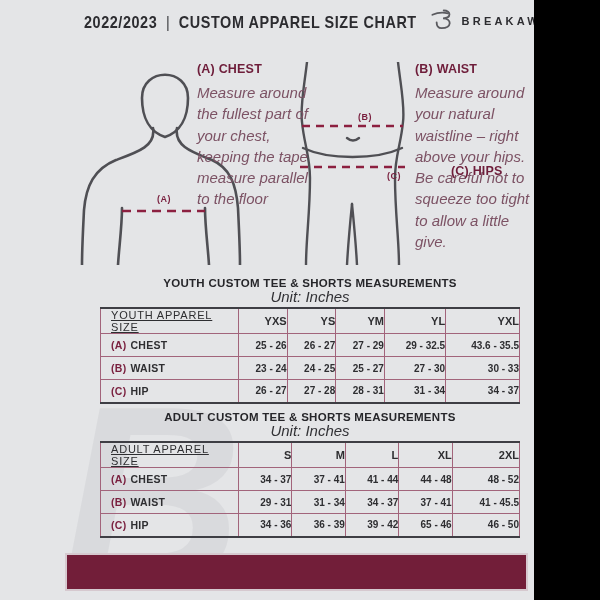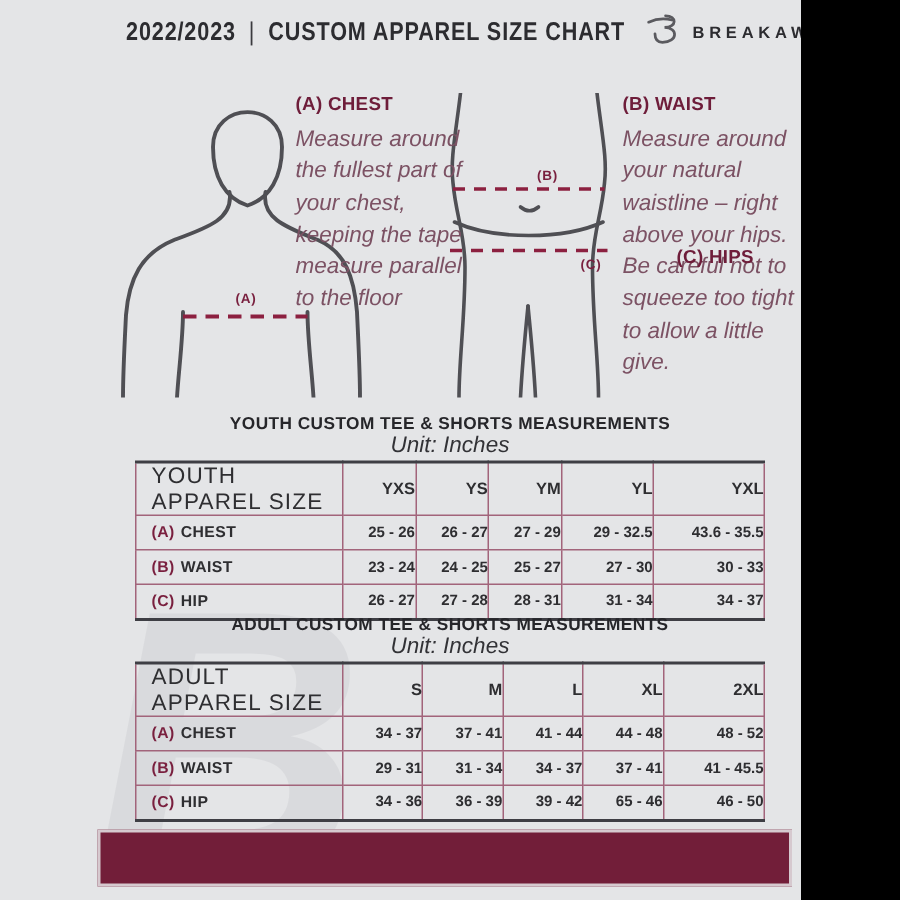--- a/index.html
+++ b/index.html
@@ -26,29 +26,29 @@
   .fig { position:absolute; }
   .fig svg { display:block; }
   .marker { position:absolute; font-size:9px; font-weight:700; color:#791f3e; letter-spacing:0.5px; }
 
   .guide-block { position:absolute; }
   .guide-head { font-size:12.5px; font-weight:700; color:#6e1d3a; letter-spacing:0.2px; }
   .guide-body { margin-top:6px; font-size:15px; font-style:italic; color:#7c5264;
                 line-height:1.42; white-space:pre-line; }
 
   
-  .size-section { position:absolute; left:90px; width:420px; text-align:center; }
+  .size-section { position:absolute; left:100px; width:420px; text-align:center; }
   .tbl-title { font-size:11.5px; font-weight:700; color:#26262a; letter-spacing:0.3px; line-height:14px; }
   .tbl-unit { font-size:15px; font-style:italic; color:#323236; line-height:13px; }
   table { width:420px; border-collapse:collapse; margin-top:4px;
           border-top:2px solid #3e3e44; border-bottom:2px solid #3e3e44; }
   th, td { border:1px solid #a2647b; height:23px; vertical-align:middle;
            font-size:10px; color:#2e2e31; text-align:right; }
   th { font-weight:700; font-size:11px; }
-  th.lbl { font-weight:400; font-size:15px; letter-spacing:0.8px; }
+  th.lbl { font-weight:400; font-size:11px; letter-spacing:0.8px;text-decoration:underline; }
   .lbl { text-align:left; padding-left:10px; width:138px; }
   td.lbl { font-size:10.5px; letter-spacing:0.3px; }
   td { font-weight:600; }
   .key { color:#791f3e; font-weight:700; margin-right:4px; }
 
   
   .footer-bar { position:absolute; left:65px; top:553px; width:463px; height:38px;
                 background:#721e39; border:2px solid #d6c9cf; }
 </style>
 </head>

